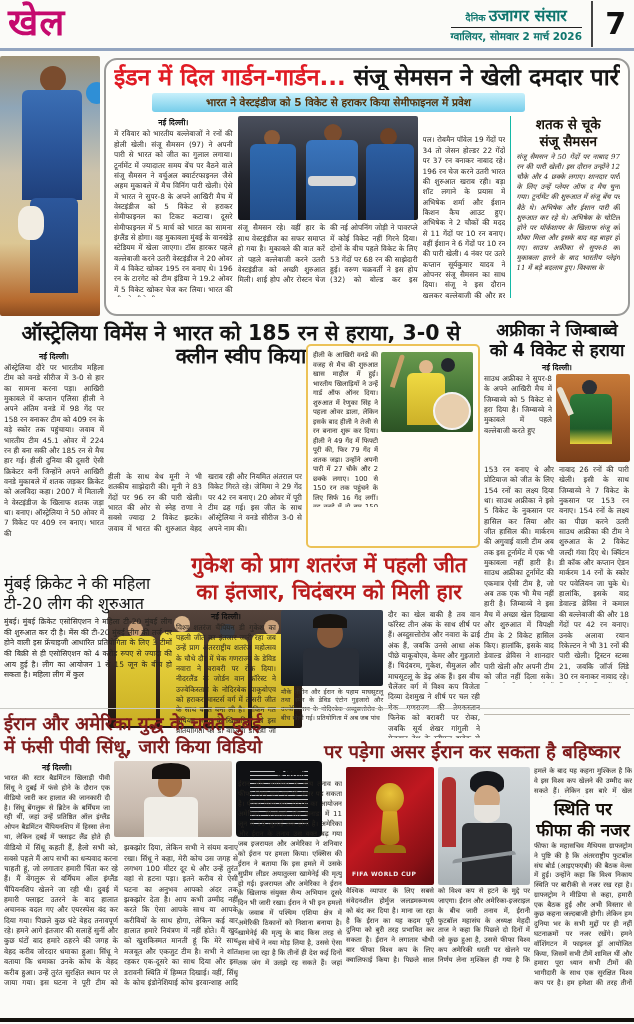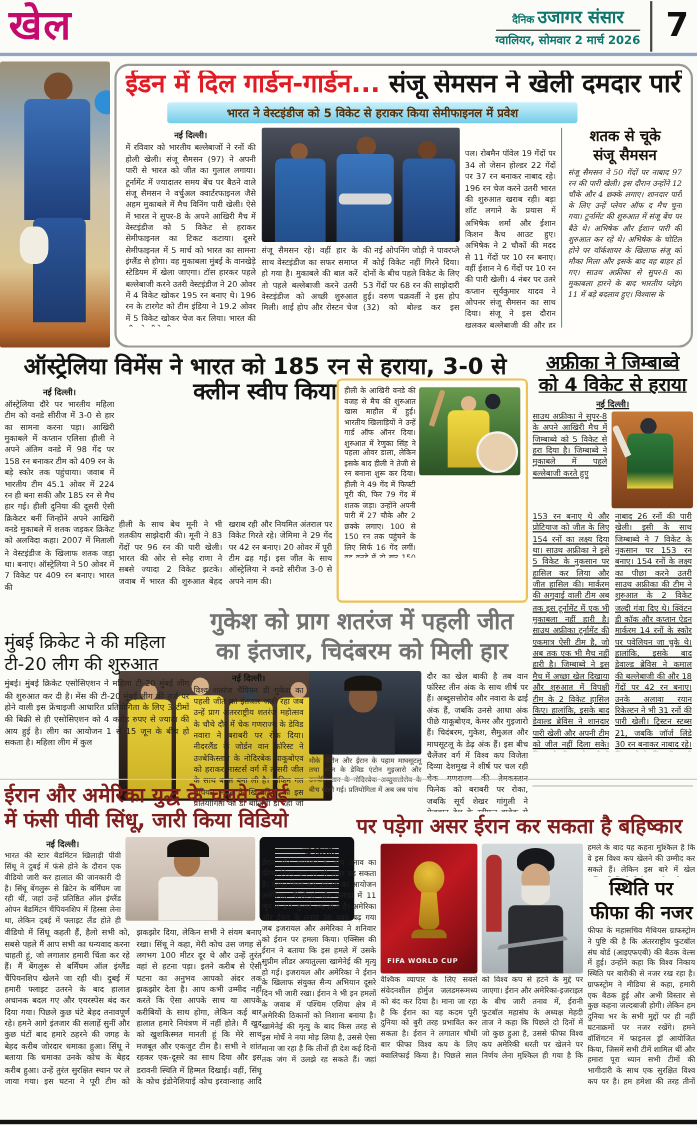--- a/index.html
+++ b/index.html
@@ -30,21 +30,21 @@
   .sb-body{font-size:7px;font-style:italic;text-align:justify;line-height:1.45;margin-top:3px;color:#2a241c;overflow:hidden;height:136px;}
   .txt2col{column-count:2;column-gap:5px;height:72px;margin-top:3px;}
   
   .ph{position:relative;overflow:hidden;border-radius:2px;}
   .fig{position:absolute;border-radius:6px 6px 0 0;}
   .circ{position:absolute;border-radius:50%;}
   
   .h2a{font-size:20.5px;font-weight:bold;color:#141414;text-align:center;line-height:1.12;}
   .h2b{font-size:17px;font-weight:bold;color:#141414;text-align:center;line-height:1.2;}
   .h2c{font-size:16px;font-weight:normal;color:#141414;text-align:left;line-height:1.22;}
-  .h2d{font-size:21px;font-weight:bold;color:#737373;text-align:center;line-height:1.3;}
+  .h2d{font-size:21px;font-weight:bold;color:#b91c1c;text-align:center;line-height:1.3;}
   .h2e{font-size:18.5px;font-weight:bold;color:#7f1d1d;text-align:left;line-height:1.25;}
   .healy{border:2px solid #ecc257;border-radius:5px;background:#fffdf6;box-sizing:border-box;padding:3px 5px;overflow:hidden;}
   .hb-head{font-family:"DejaVu Serif",serif;font-size:12.5px;font-weight:bold;text-align:center;line-height:1.25;color:#161005;}
   .hb-body{font-size:6.8px;line-height:1.4;text-align:justify;margin-top:2px;color:#26231f;}
   .hb-photo{float:right;width:92px;height:80px;margin:1px 0 2px 3px;}
   .caption{font-size:6.4px;line-height:1.35;text-align:justify;color:#33302b;margin-top:2px;}
   .fw-head{font-family:"DejaVu Serif",serif;font-size:17px;font-weight:bold;text-align:center;color:#16100a;line-height:1.2;margin:2px 0;}
   .rule{background:#c9c9c4;height:1px;}
   .botrule{background:#15130f;height:4px;}
   .afbox{border-bottom:1px solid #bdb8ae;}
@@ -128,21 +128,21 @@
       <div class="circ" style="left:38px;top:8px;width:14px;height:14px;background:#e0b88c;"></div>
       <div class="fig" style="left:26px;top:21px;width:38px;height:52px;background:linear-gradient(180deg,#f0da42,#ccb028);"></div>
       <div class="fig" style="left:14px;top:2px;width:5px;height:34px;background:#caa06a;transform:rotate(18deg);"></div>
       <div class="circ" style="right:18px;top:6px;width:14px;height:14px;background:#23262c;"></div>
       <div class="circ" style="right:2px;bottom:2px;width:34px;height:34px;background:#e8cfae;border:2px solid #f4f4f4;"></div>
     </div>
     <div class="hb-body" style="height:156px;overflow:hidden;">हीली के आखिरी वनडे की वजह से मैच की शुरुआत खास माहौल में हुई। भारतीय खिलाड़ियों ने उन्हें गार्ड ऑफ ऑनर दिया। शुरुआत में रेणुका सिंह ने पहला ओवर डाला, लेकिन इसके बाद हीली ने तेजी से रन बनाना शुरू कर दिया। हीली ने 49 गेंद में फिफ्टी पूरी की, फिर 79 गेंद में शतक जड़ा। उन्होंने अपनी पारी में 27 चौके और 2 छक्के लगाए। 100 से 150 रन तक पहुंचने के लिए सिर्फ 16 गेंद लगीं। वह वनडे में दो बार 150 से ज्यादा रन बनाने वाली दूसरी खिलाड़ी बनीं। 13.3 ओवर बाकी रहते वह 158 रन बनाकर आउट हुईं। हीली इंटरनेशनल क्रिकेट से सन्यास का ऐलान कर चुकी हैं। उन्होंने कहा था कि वह भारत के खिलाफ सीरीज के बाद संन्यास ले लेंगी। उन्होंने भारत के खिलाफ मुकाबले में ओपनिंग की और वनडे में आखिरी बार शतक लगाया। ऑस्ट्रेलिया के दिग्गज मिचेल स्टार्क अपनी पत्नी हीली के शतक लगने पर भावुक हो गए। वनडे में हीली की आखिरी पारी के दौरान मिचेल स्टार्क कमेंट्री बॉक्स में बैठे थे। जैसे ही पत्नी ने अपना शतक पूरा किया, स्टार्क ने ओवरचर सेलिब्रेट किया। पत्नी की इस यादगार पारी पर वह इमोशनल हो गए। उनका यह रिएक्शन सोशल मीडिया पर वायरल हो रहा है।</div>
   </div>
 </div>
 
-<div class="abs afbox" style="left:484px;top:320px;width:146px;height:394px;text-decoration:underline;">
+<div class="abs afbox" style="left:484px;top:320px;width:146px;height:394px;">
   <div class="h2b">अफ्रीका ने जिम्बाब्वे</div>
   <div class="h2b">को 4 विकेट से हराया</div>
   <div class="byline">नई दिल्ली।</div>
   <div style="display:flex;gap:4px;">
     <div class="txt" style="width:68px;height:88px;">साउथ अफ्रीका ने सुपर-8 के अपने आखिरी मैच में जिम्बाब्वे को 5 विकेट से हरा दिया है। जिम्बाब्वे ने मुकाबले में पहले बल्लेबाजी करते हुए</div>
     <div class="ph" style="width:74px;height:88px;background:linear-gradient(180deg,#c77a38,#9a5424 60%,#7a3f1a);">
       <div class="circ" style="left:26px;top:6px;width:15px;height:15px;background:#2c3036;"></div>
       <div class="fig" style="left:14px;top:20px;width:42px;height:50px;background:linear-gradient(180deg,#2f7a3a,#1f5c2a 70%,#e8d23a);"></div>
       <div class="fig" style="left:6px;top:12px;width:6px;height:30px;background:#e8e2d2;transform:rotate(-24deg);"></div>
     </div>

